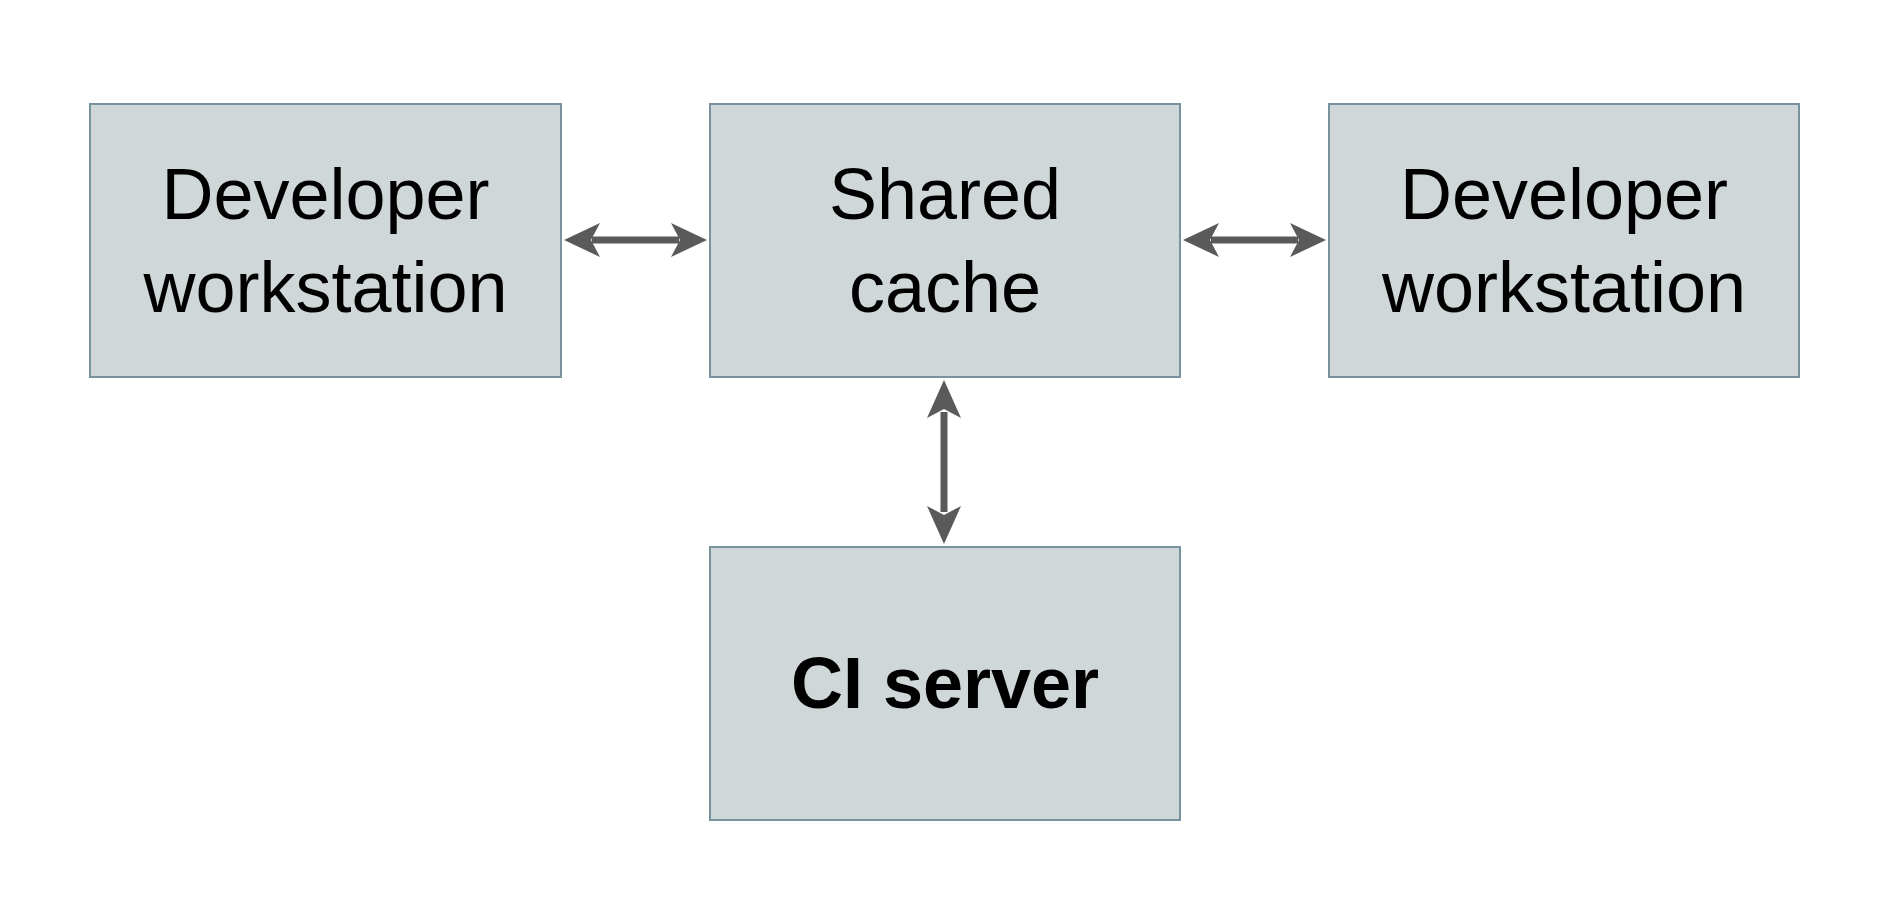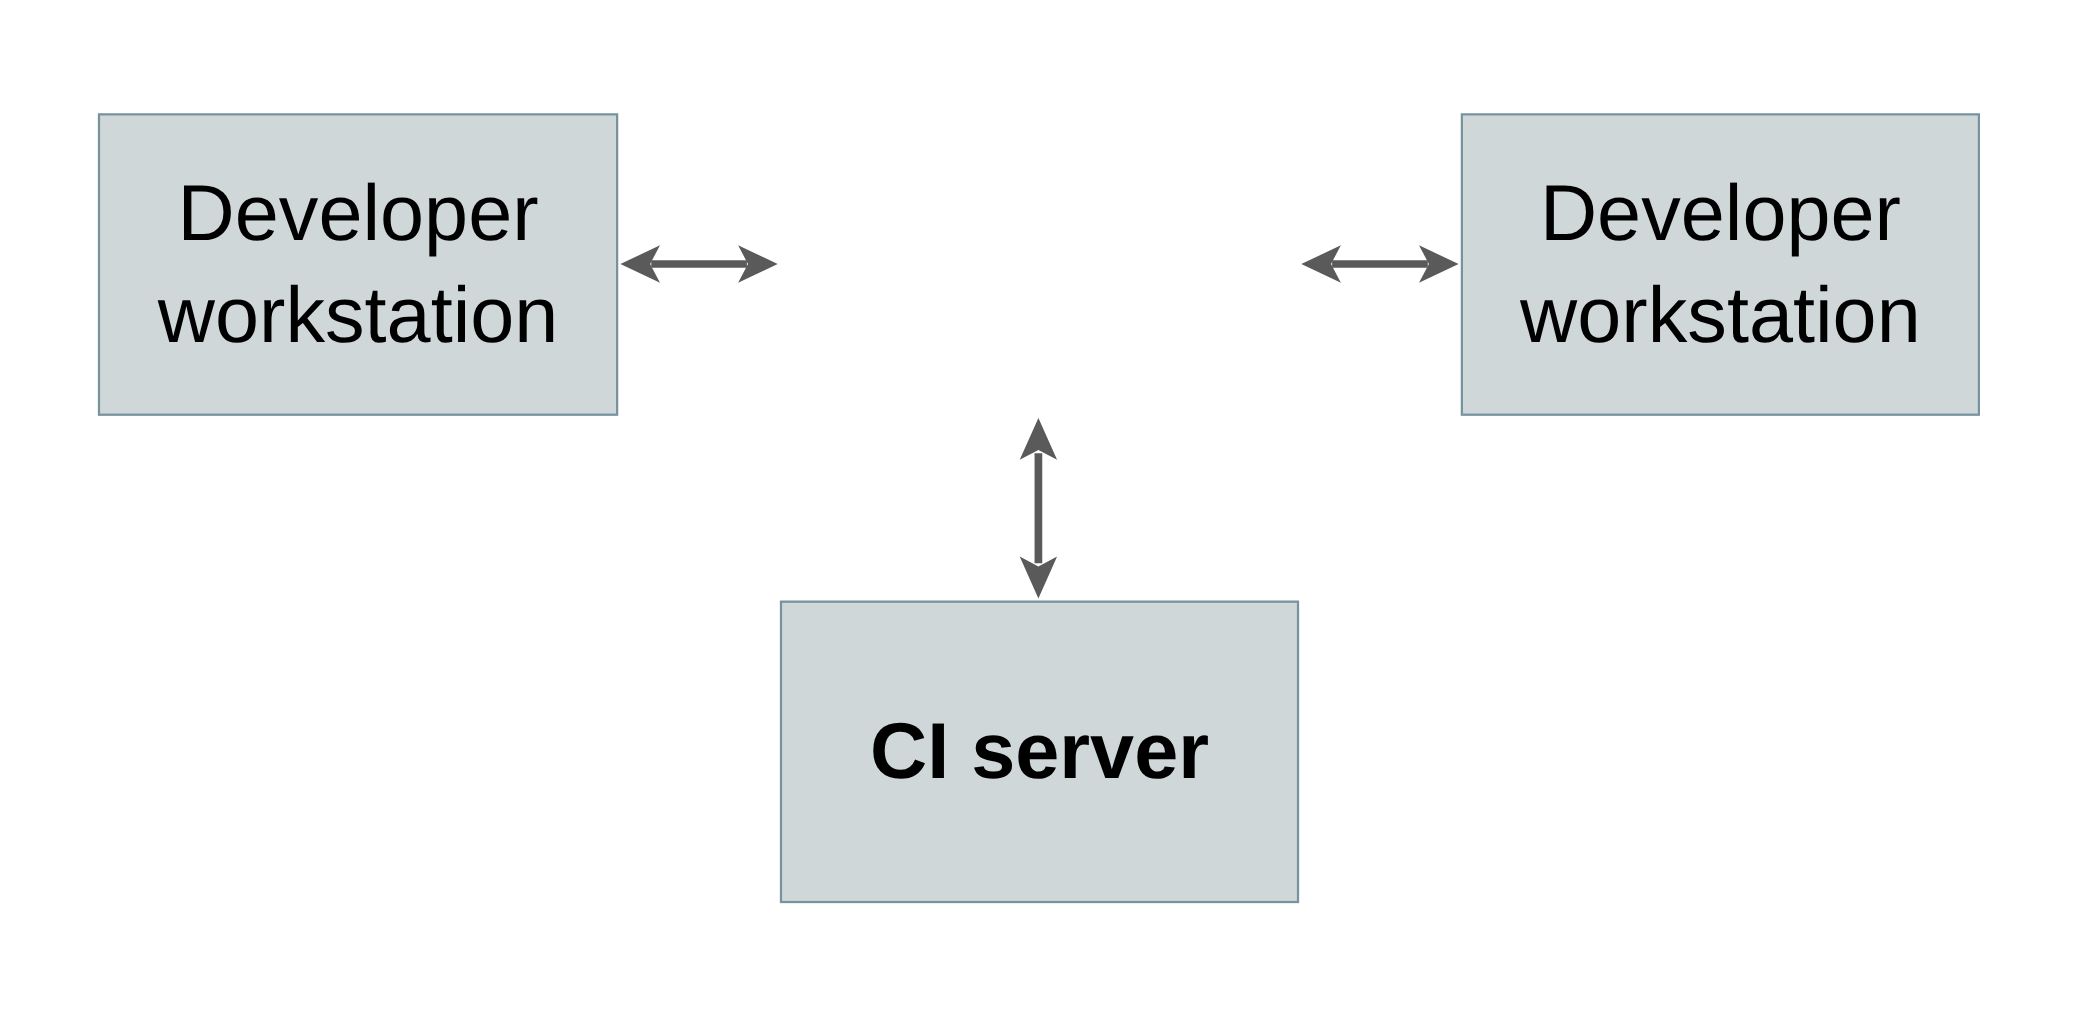--- a/index.html
+++ b/index.html
@@ -50,20 +50,24 @@
 </head>
 <body>
 
 <div class="canvas">
 
   <div class="node" id="node-dev-left">
     <div class="line">Developer</div>
     <div class="line">workstation</div>
   </div>
 
+  <div class="node" id="node-cache">
+    <div class="line">Shared</div>
+    <div class="line">cache</div>
+  </div>
 
   <div class="node" id="node-dev-right">
     <div class="line">Developer</div>
     <div class="line">workstation</div>
   </div>
 
   <div class="node" id="node-ci">
     <div class="line">CI server</div>
   </div>
 

